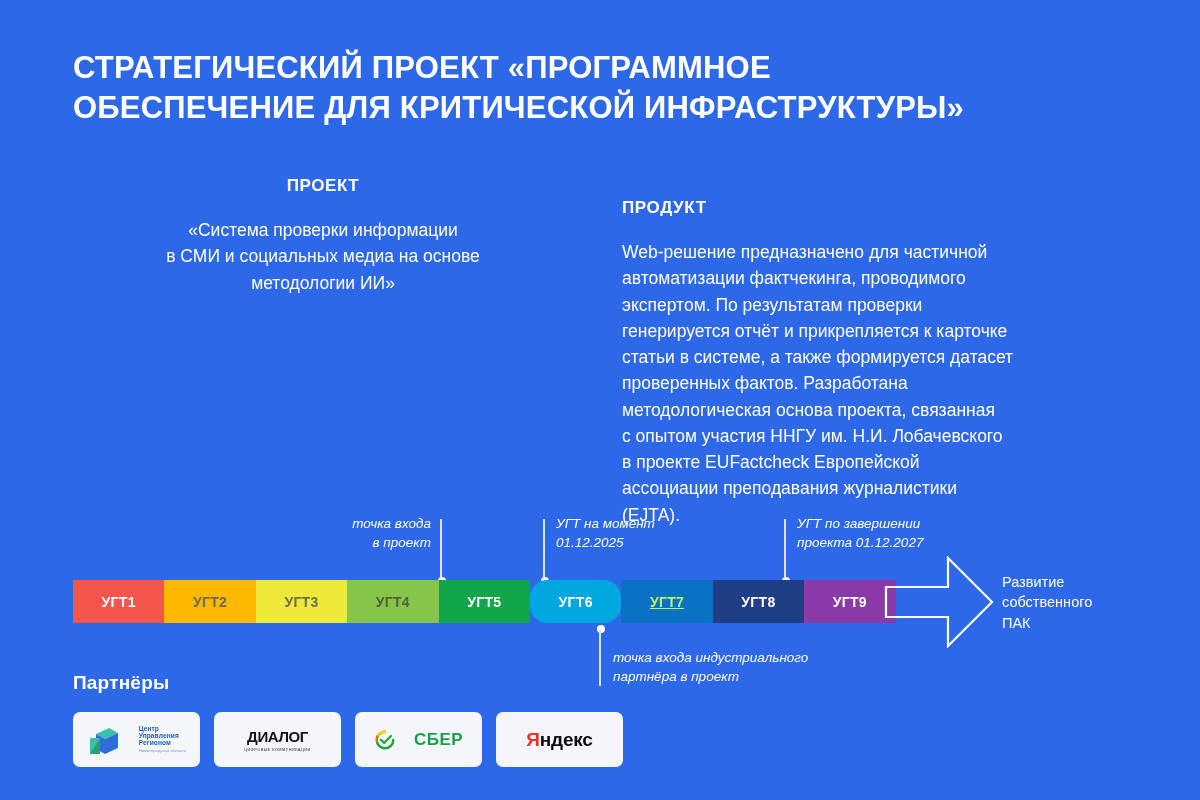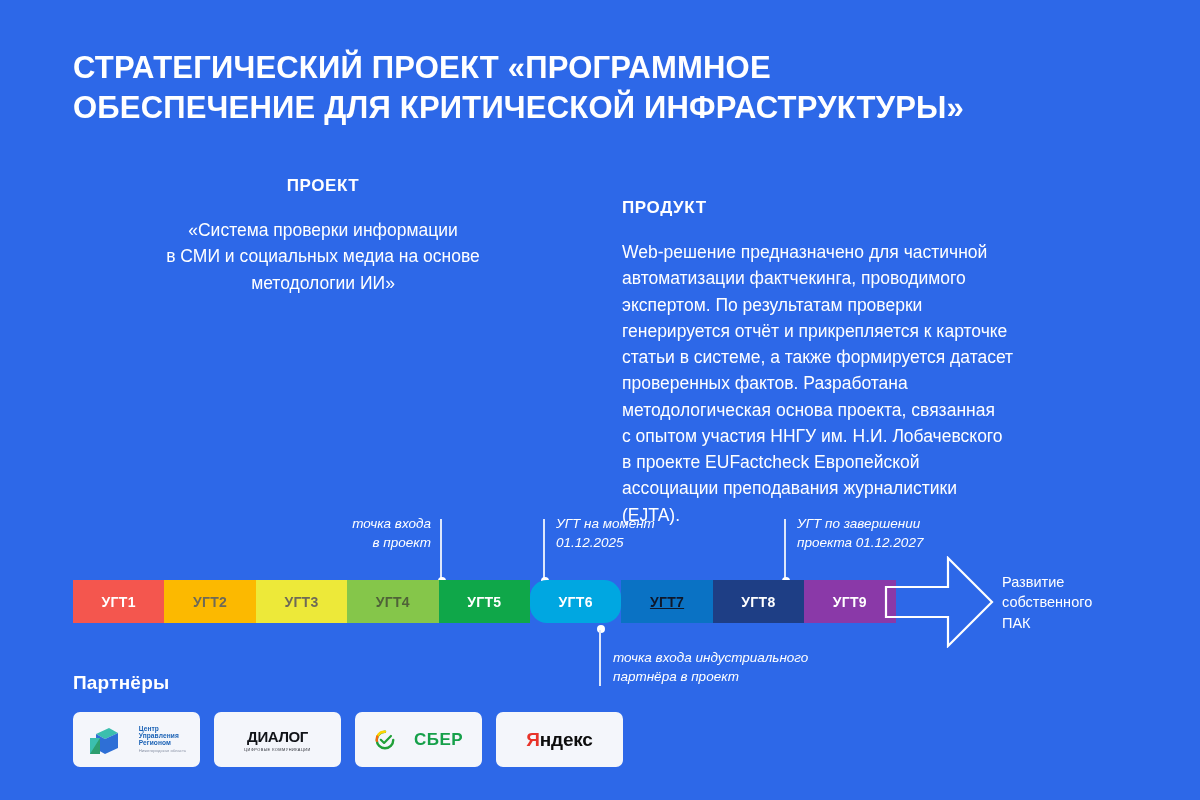--- a/index.html
+++ b/index.html
@@ -199,21 +199,21 @@
         </div>
       <div class="seg" style="background: rgb(133, 198, 74); color: rgb(79, 98, 56);">
           <span>УГТ4</span>
         </div>
       <div class="seg" style="background: rgb(15, 167, 73); color: rgb(255, 255, 255);">
           <span>УГТ5</span>
         </div>
       <div class="seg" style="background: rgb(0, 167, 225); color: rgb(255, 255, 255); border-radius: 17px;">
           <span>УГТ6</span>
         </div>
-      <div class="seg" style="background: rgb(10, 114, 196); color: #0f172a; text-decoration: underline;">
+      <div class="seg" style="background: rgb(10, 114, 196); color: #bef264; text-decoration: underline;">
           <span>УГТ7</span>
         </div>
       <div class="seg" style="background: rgb(30, 62, 133); color: rgb(255, 255, 255);">
           <span>УГТ8</span>
         </div>
       <div class="seg" style="background: rgb(138, 57, 168); color: rgb(255, 255, 255);">
           <span>УГТ9</span>
         </div>
     </div>
 

